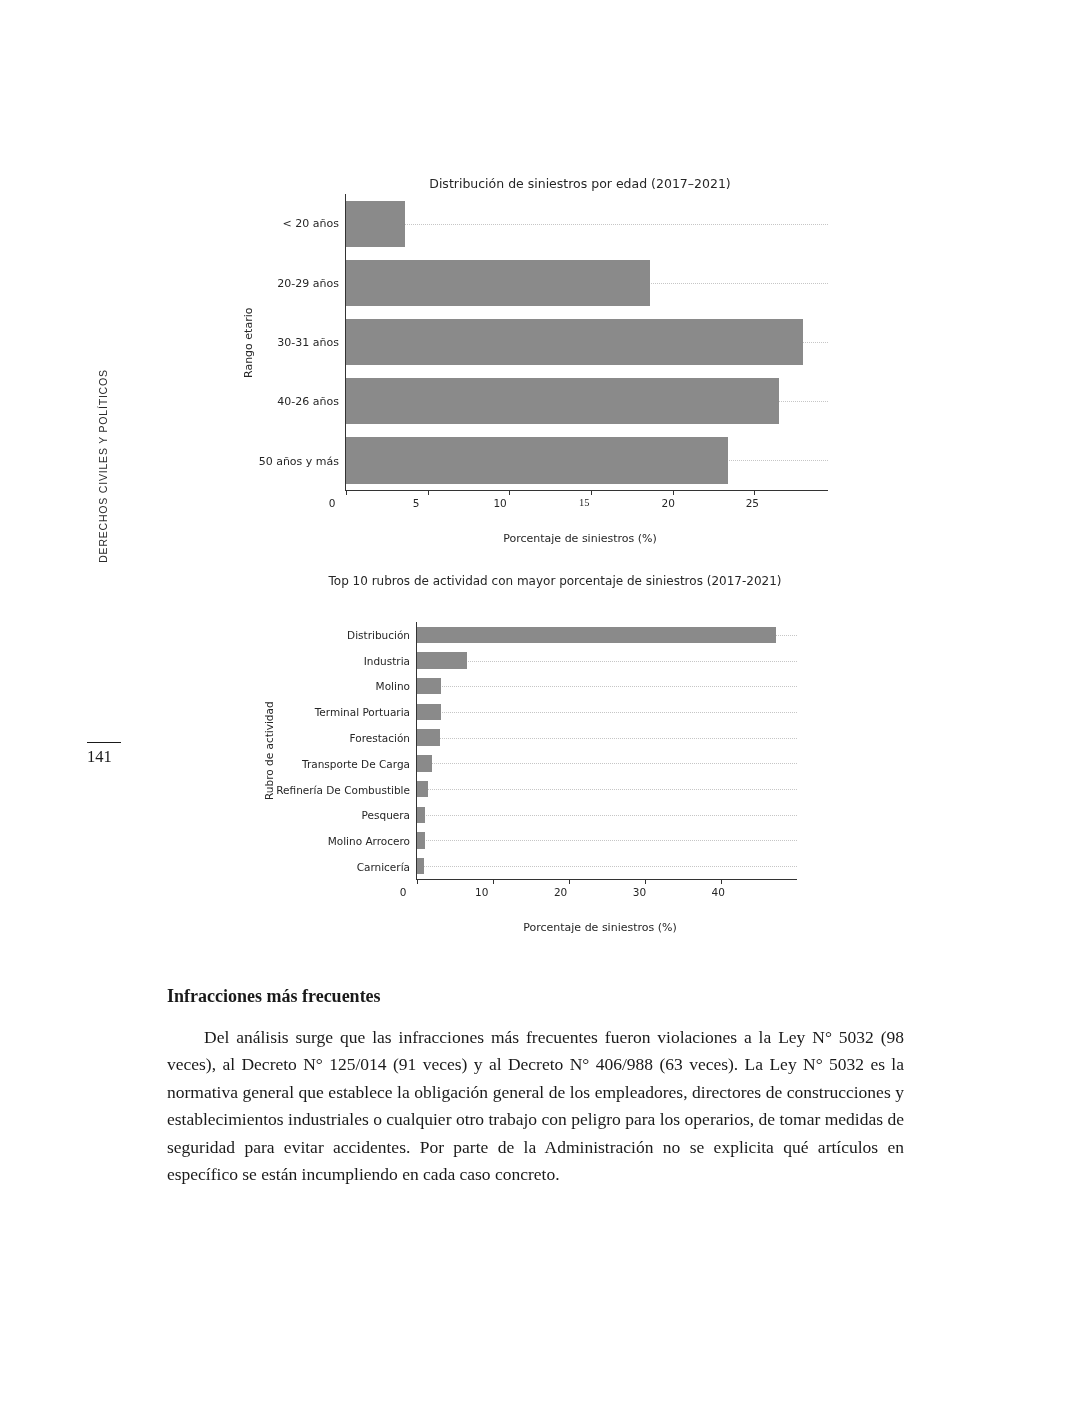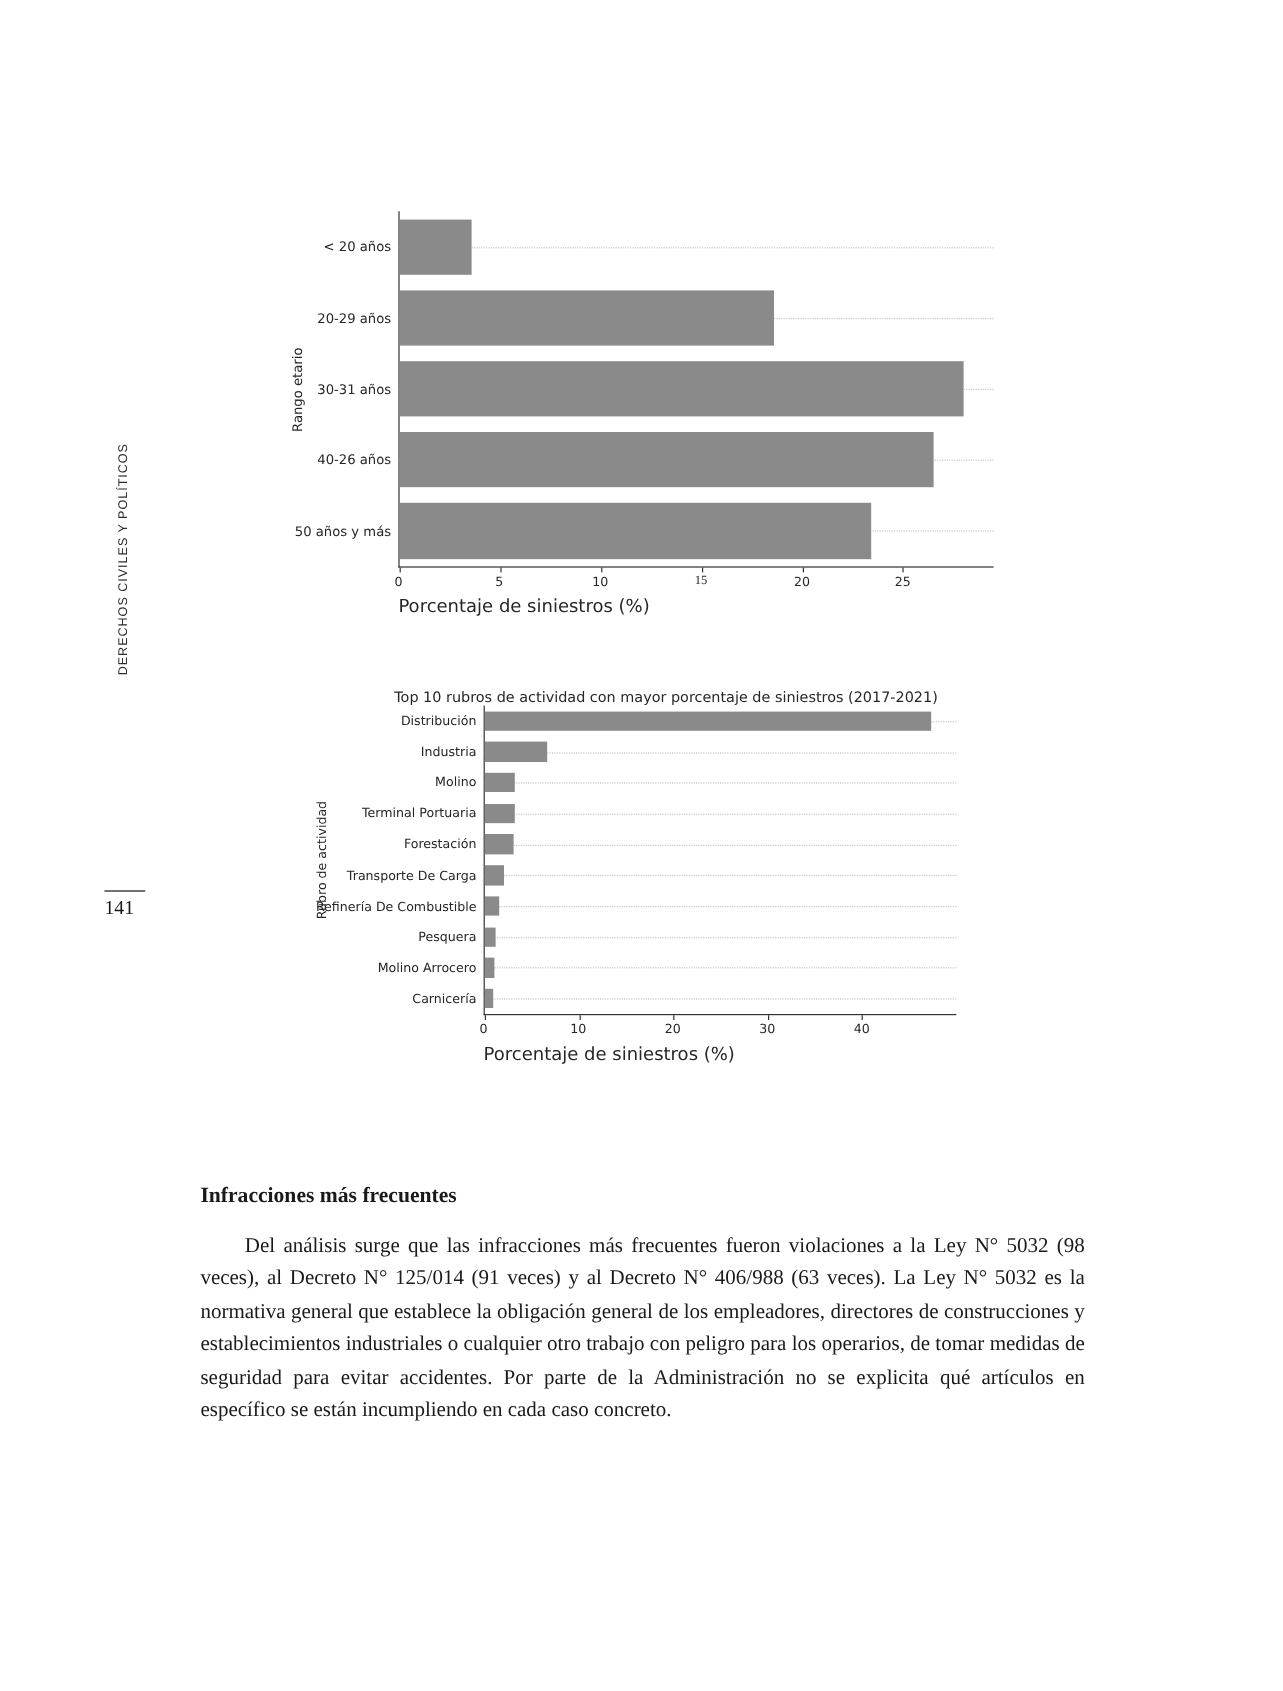--- a/index.html
+++ b/index.html
@@ -28,51 +28,51 @@
 
   
   .chart{ position:absolute; font-family:"DejaVu Sans", sans-serif; color:#262626; }
   .chart-title{ font-size:12.5px; text-align:center; color:#262626; }
   .chart-body{ display:flex; }
   .ylabel{
     display:flex; align-items:center; justify-content:center;
     writing-mode:vertical-rl; transform:rotate(180deg);
     font-size:11px; color:#262626;
   }
-  .cats{ display:flex; flex-direction:column; }
+  .cats{ display:flex; flex-direction:column;margin-left:13px; }
   .cat-label{
     flex:1; display:flex; align-items:center; justify-content:flex-end;
     padding-right:6px; font-size:11px; white-space:nowrap; color:#262626;
   }
   .plot{
     position:relative; flex:1;
     border-left:1.2px solid #333; border-bottom:1.2px solid #333;
     display:flex; flex-direction:column;
   }
   .bar-row{ position:relative; flex:1; display:flex; align-items:center; }
   .gridline{ position:absolute; left:0; right:0; top:50%; border-top:1px dotted #c6c6c6; }
   .bar{ position:relative; z-index:1; }
   .tickmark{ position:absolute; bottom:-5px; width:1px; height:4px; background:#333; }
   .xticks{ position:relative; height:15px; margin-top:6px; font-size:10.5px; }
   .xtick{ position:absolute; transform:translateX(-50%); }
-  .xlabel{ font-size:15px; text-align:left; margin-top:2px; }
+  .xlabel{ font-size:11px; text-align:center; margin-top:20px; }
 
   
   .chart--1{ left:238px; top:176px; width:590px; }
   .chart--1 .chart-title{ margin-left:94px; width:496px; margin-bottom:3px; }
   .chart--1 .ylabel{ width:20px; }
   .chart--1 .cats{ width:74px; }
   .chart--1 .chart-body{ height:297px; }
   .chart--1 .bar{ height:78%; }
   .chart--1 .xticks{ margin-left:94px; width:496px; }
   .chart--1 .xlabel{ margin-left:94px; width:496px; }
 
   
   .chart--2{ left:260px; top:574px; width:537px; }
-  .chart--2 .chart-title{ margin-left:60px; width:470px; font-size:12px; }
+  .chart--2 .chart-title{ margin-left:60px; width:470px; margin-bottom:34px; font-size:12px; }
   .chart--2 .ylabel{ width:18px; font-size:10.5px; }
   .chart--2 .cats{ width:125px; }
   .chart--2 .cat-label{ font-size:10.5px; }
   .chart--2 .chart-body{ height:258px; }
   .chart--2 .bar{ height:64%; }
   .chart--2 .xticks{ margin-left:143px; width:394px; }
   .chart--2 .xlabel{ margin-left:143px; width:394px; }
 
   
   .section-heading{
@@ -91,20 +91,21 @@
 <div class="page">
 
   <div class="margin-text">DERECHOS CIVILES Y POLÍTICOS</div>
 
   <div class="page-number-block">
     <div class="page-number-rule"></div>
     <div class="page-number">141</div>
   </div>
 
   <figure class="chart chart--1">
+    <div class="chart-title">Distribución de siniestros por edad (2017–2021)</div>
     <div class="chart-body">
       <div class="ylabel">Rango etario</div>
       <div class="cats">
           <div class="cat-label">&lt; 20 años</div>
           <div class="cat-label">20-29 años</div>
           <div class="cat-label">30-31 años</div>
           <div class="cat-label">40-26 años</div>
           <div class="cat-label">50 años y más</div>
         </div>
       <div class="plot">

